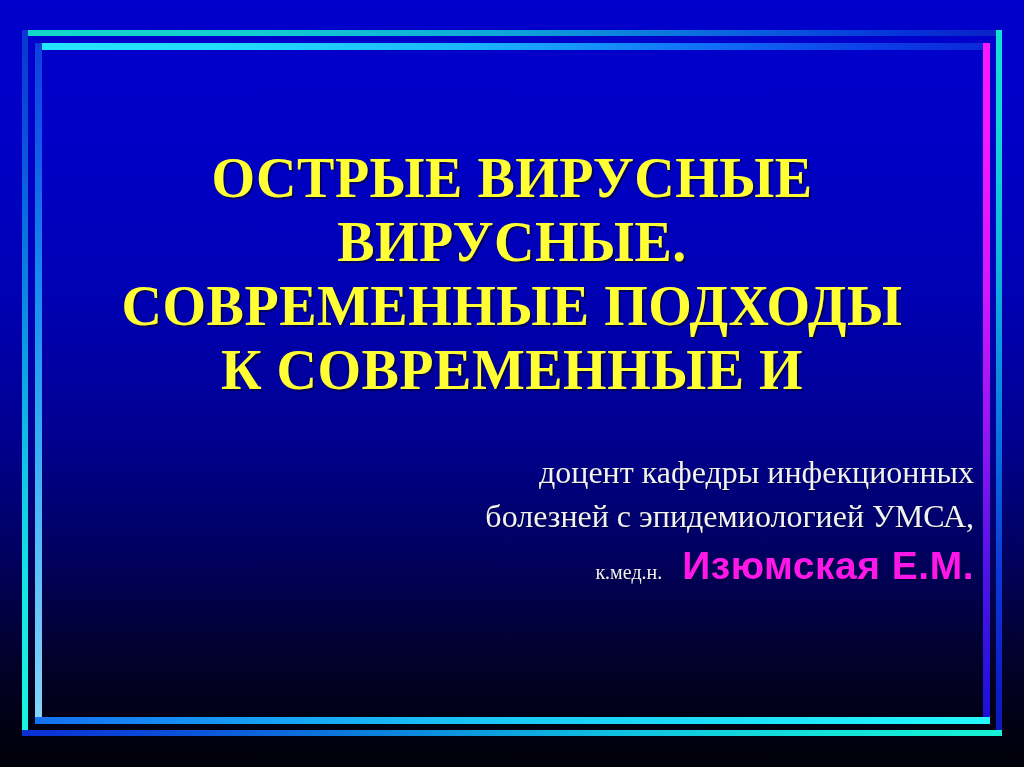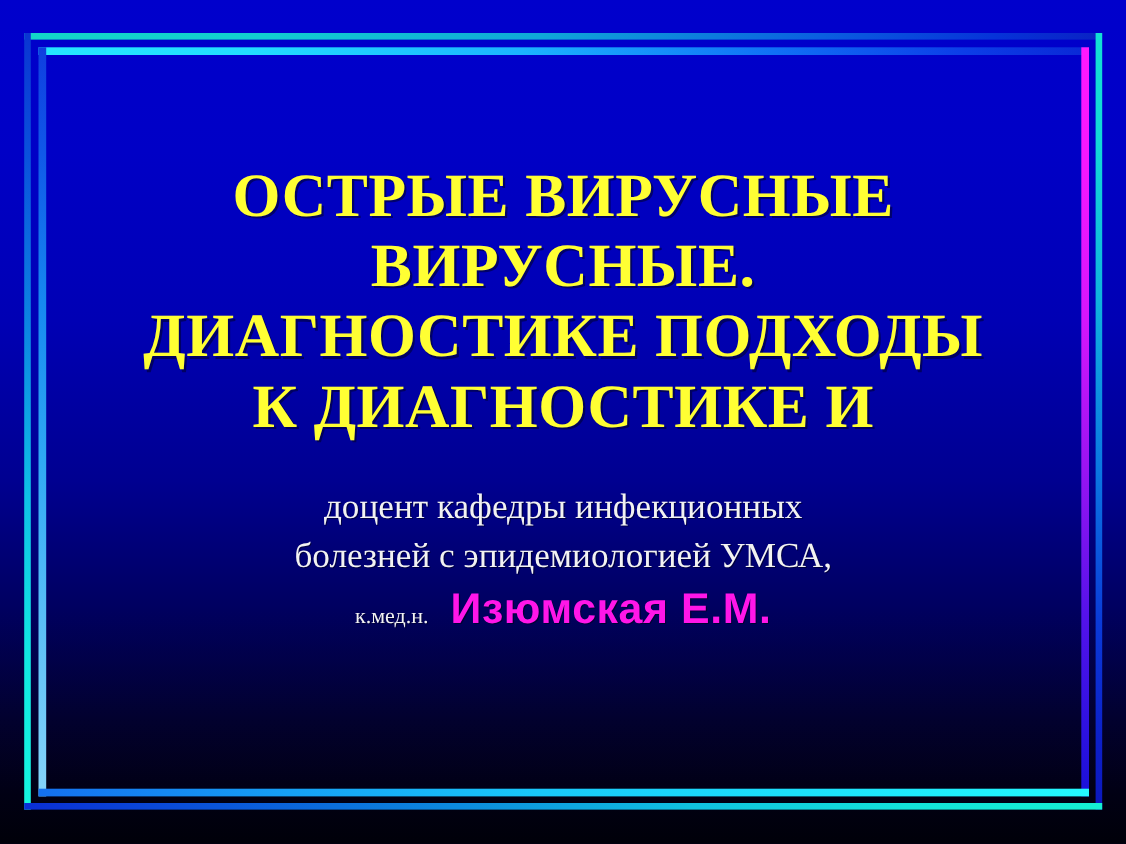--- a/index.html
+++ b/index.html
@@ -82,23 +82,23 @@
     font-family:"Liberation Serif", serif;
     font-weight:bold;
     font-size:56px;
     line-height:64px;
     letter-spacing:0.5px;
     text-shadow:2px 2px 0 rgba(0,0,40,0.55);
   }
   .title .ln { display:block; white-space:nowrap; }
 
   .subtitle {
-    margin-top:36px;
+    margin-top:48px;
     width:100%;
-    text-align:center;
+    text-align:right;
     color:#f2f2f2;
     font-family:"Liberation Serif", serif;
     font-size:32px;
     line-height:44px;
     text-shadow:1px 1px 0 rgba(0,0,30,0.6);
   }
   .subtitle .ln { display:block; }
 
   .byline { display:block; margin-top:6px; }
   .degree { font-size:20px; color:#f2f2f2; }
@@ -124,22 +124,22 @@
   <div class="bar inner-top"></div>
   <div class="bar inner-left"></div>
   <div class="bar inner-right"></div>
   <div class="bar inner-bottom"></div>
 
   <div class="content">
 
     <h1 class="title">
       <span class="ln">ОСТРЫЕ ВИРУСНЫЕ</span>
       <span class="ln">ВИРУСНЫЕ.</span>
-      <span class="ln">ДИАГНОСТИКЕ ПОДХОДЫ</span>
-      <span class="ln">К ДИАГНОСТИКЕ И</span>
+      <span class="ln">СОВРЕМЕННЫЕ ПОДХОДЫ</span>
+      <span class="ln">К СОВРЕМЕННЫЕ И</span>
     </h1>
 
     <div class="subtitle">
       <span class="ln">доцент кафедры инфекционных</span>
       <span class="ln">болезней с эпидемиологией УМСА,</span>
       <span class="ln byline">
         <span class="degree">к.мед.н.</span>
         <span class="author">Изюмская Е.М.</span>
       </span>
     </div>

